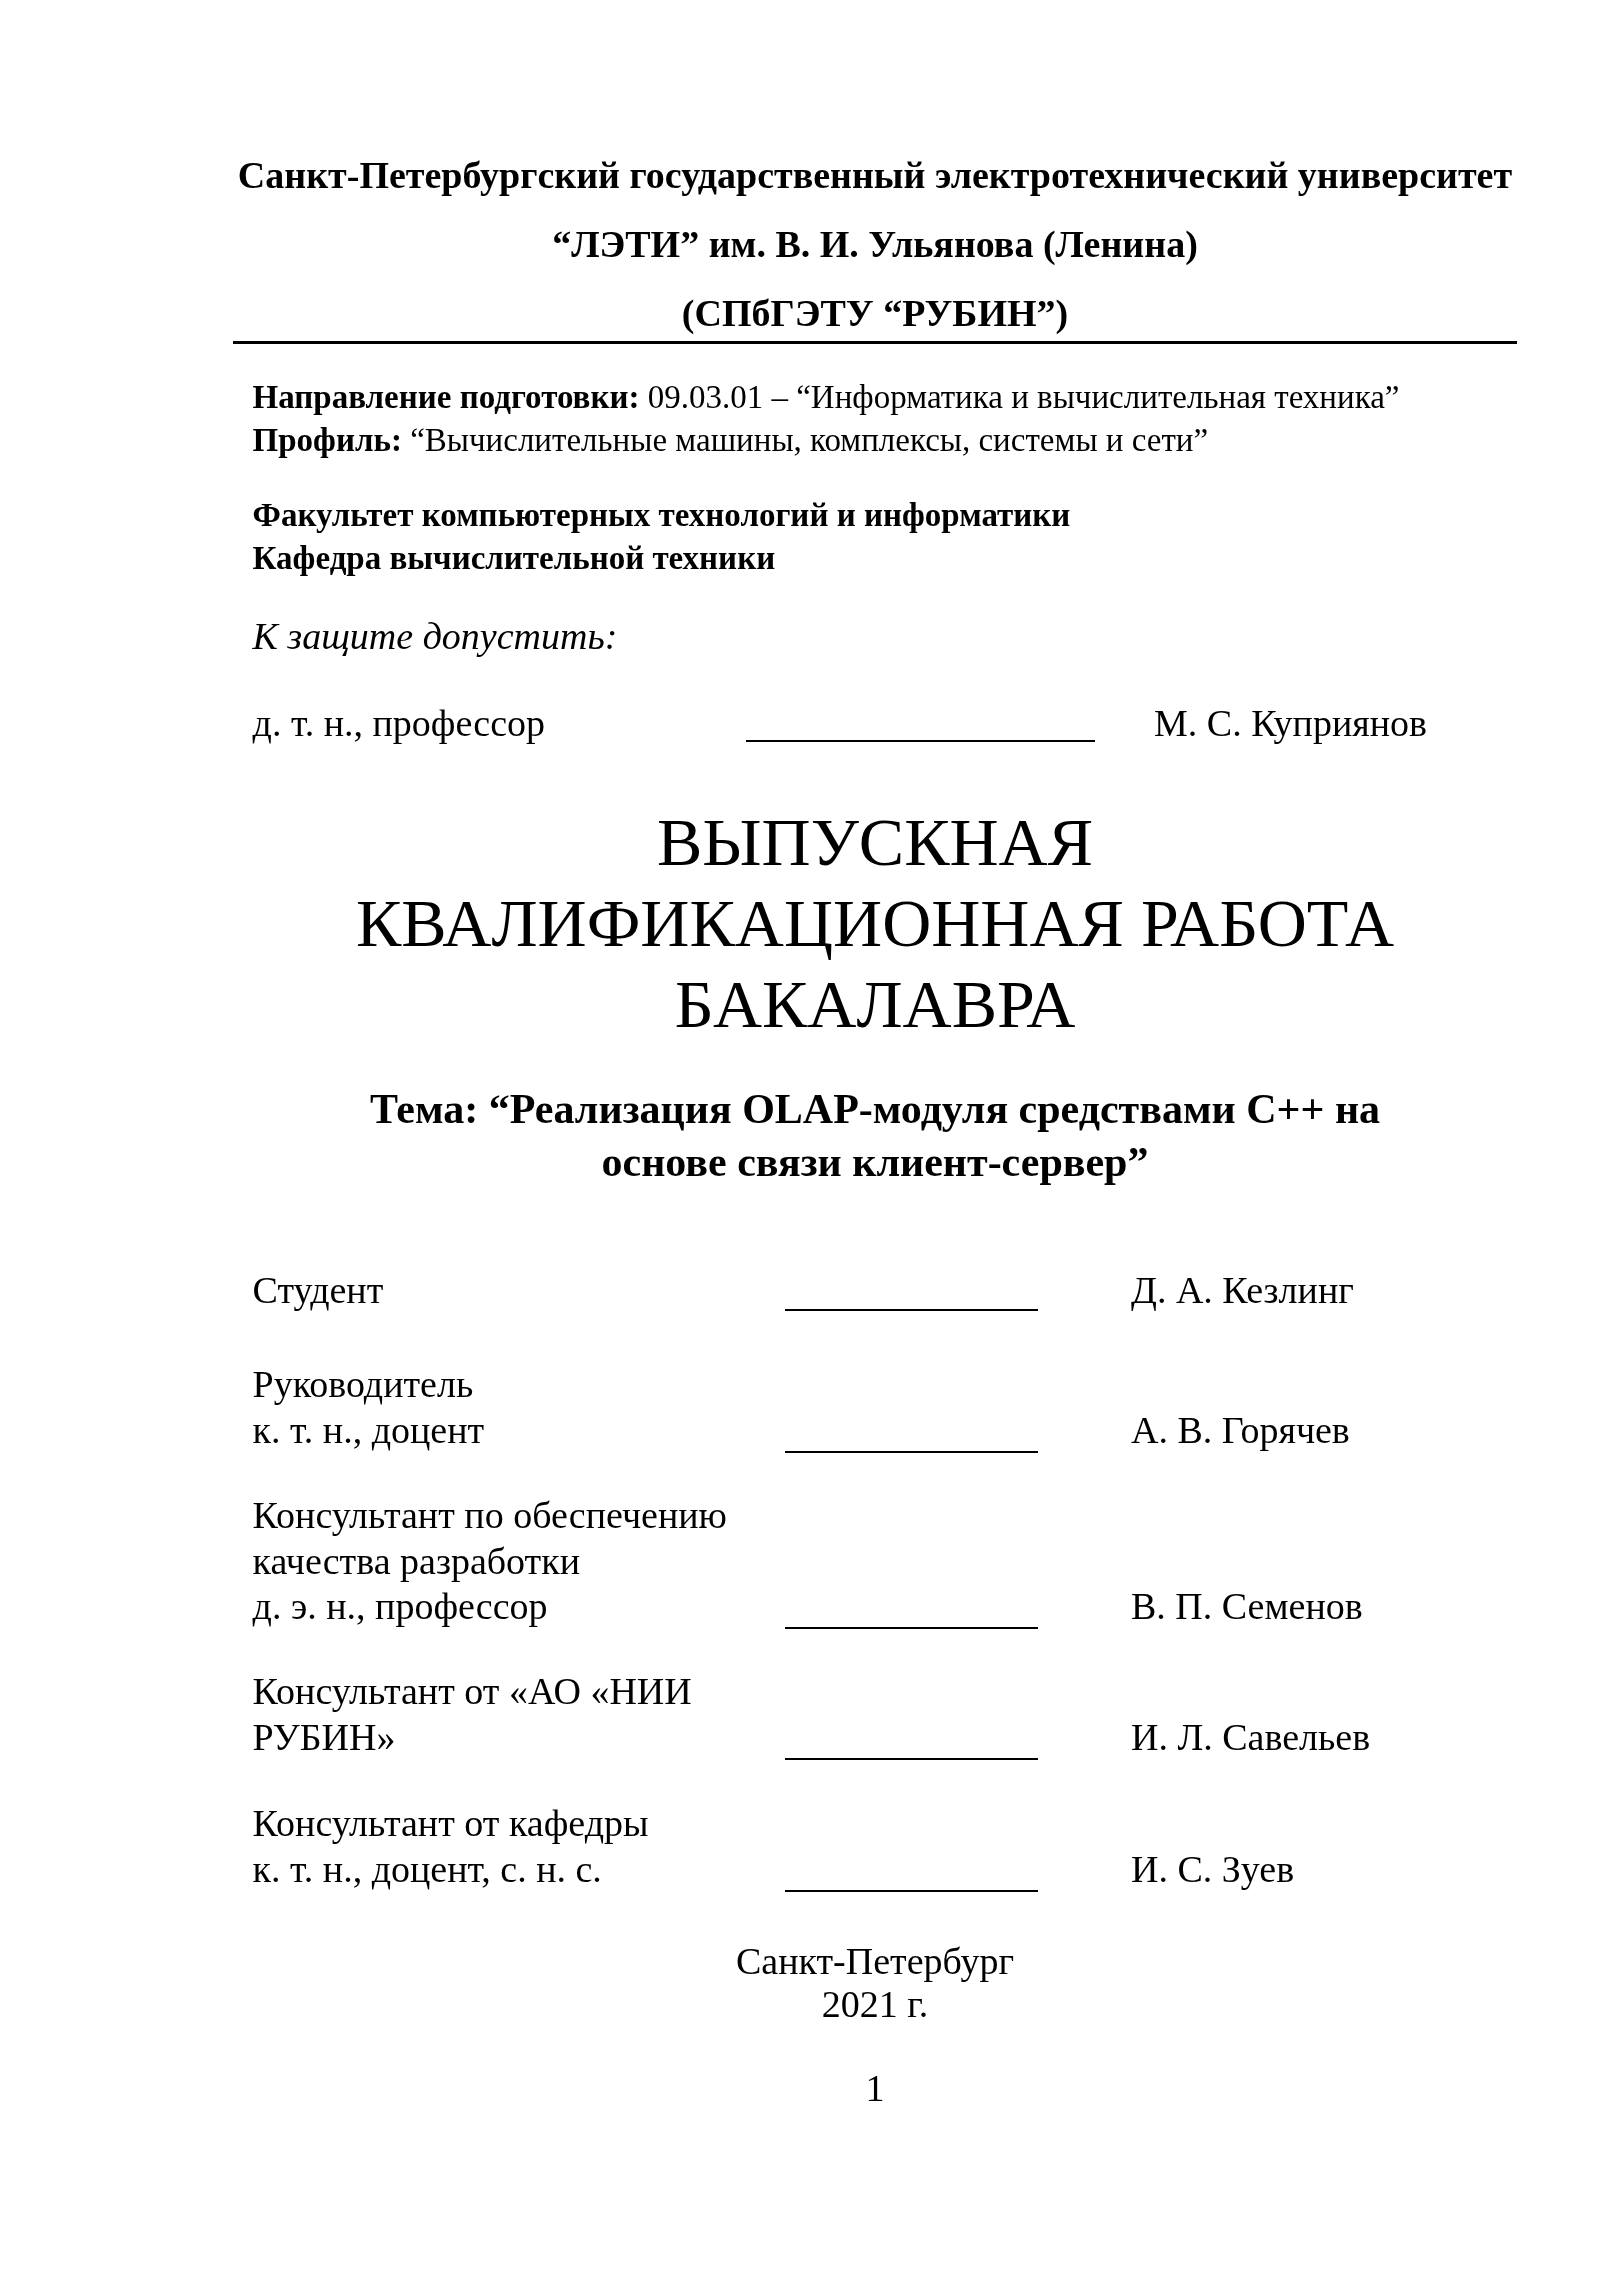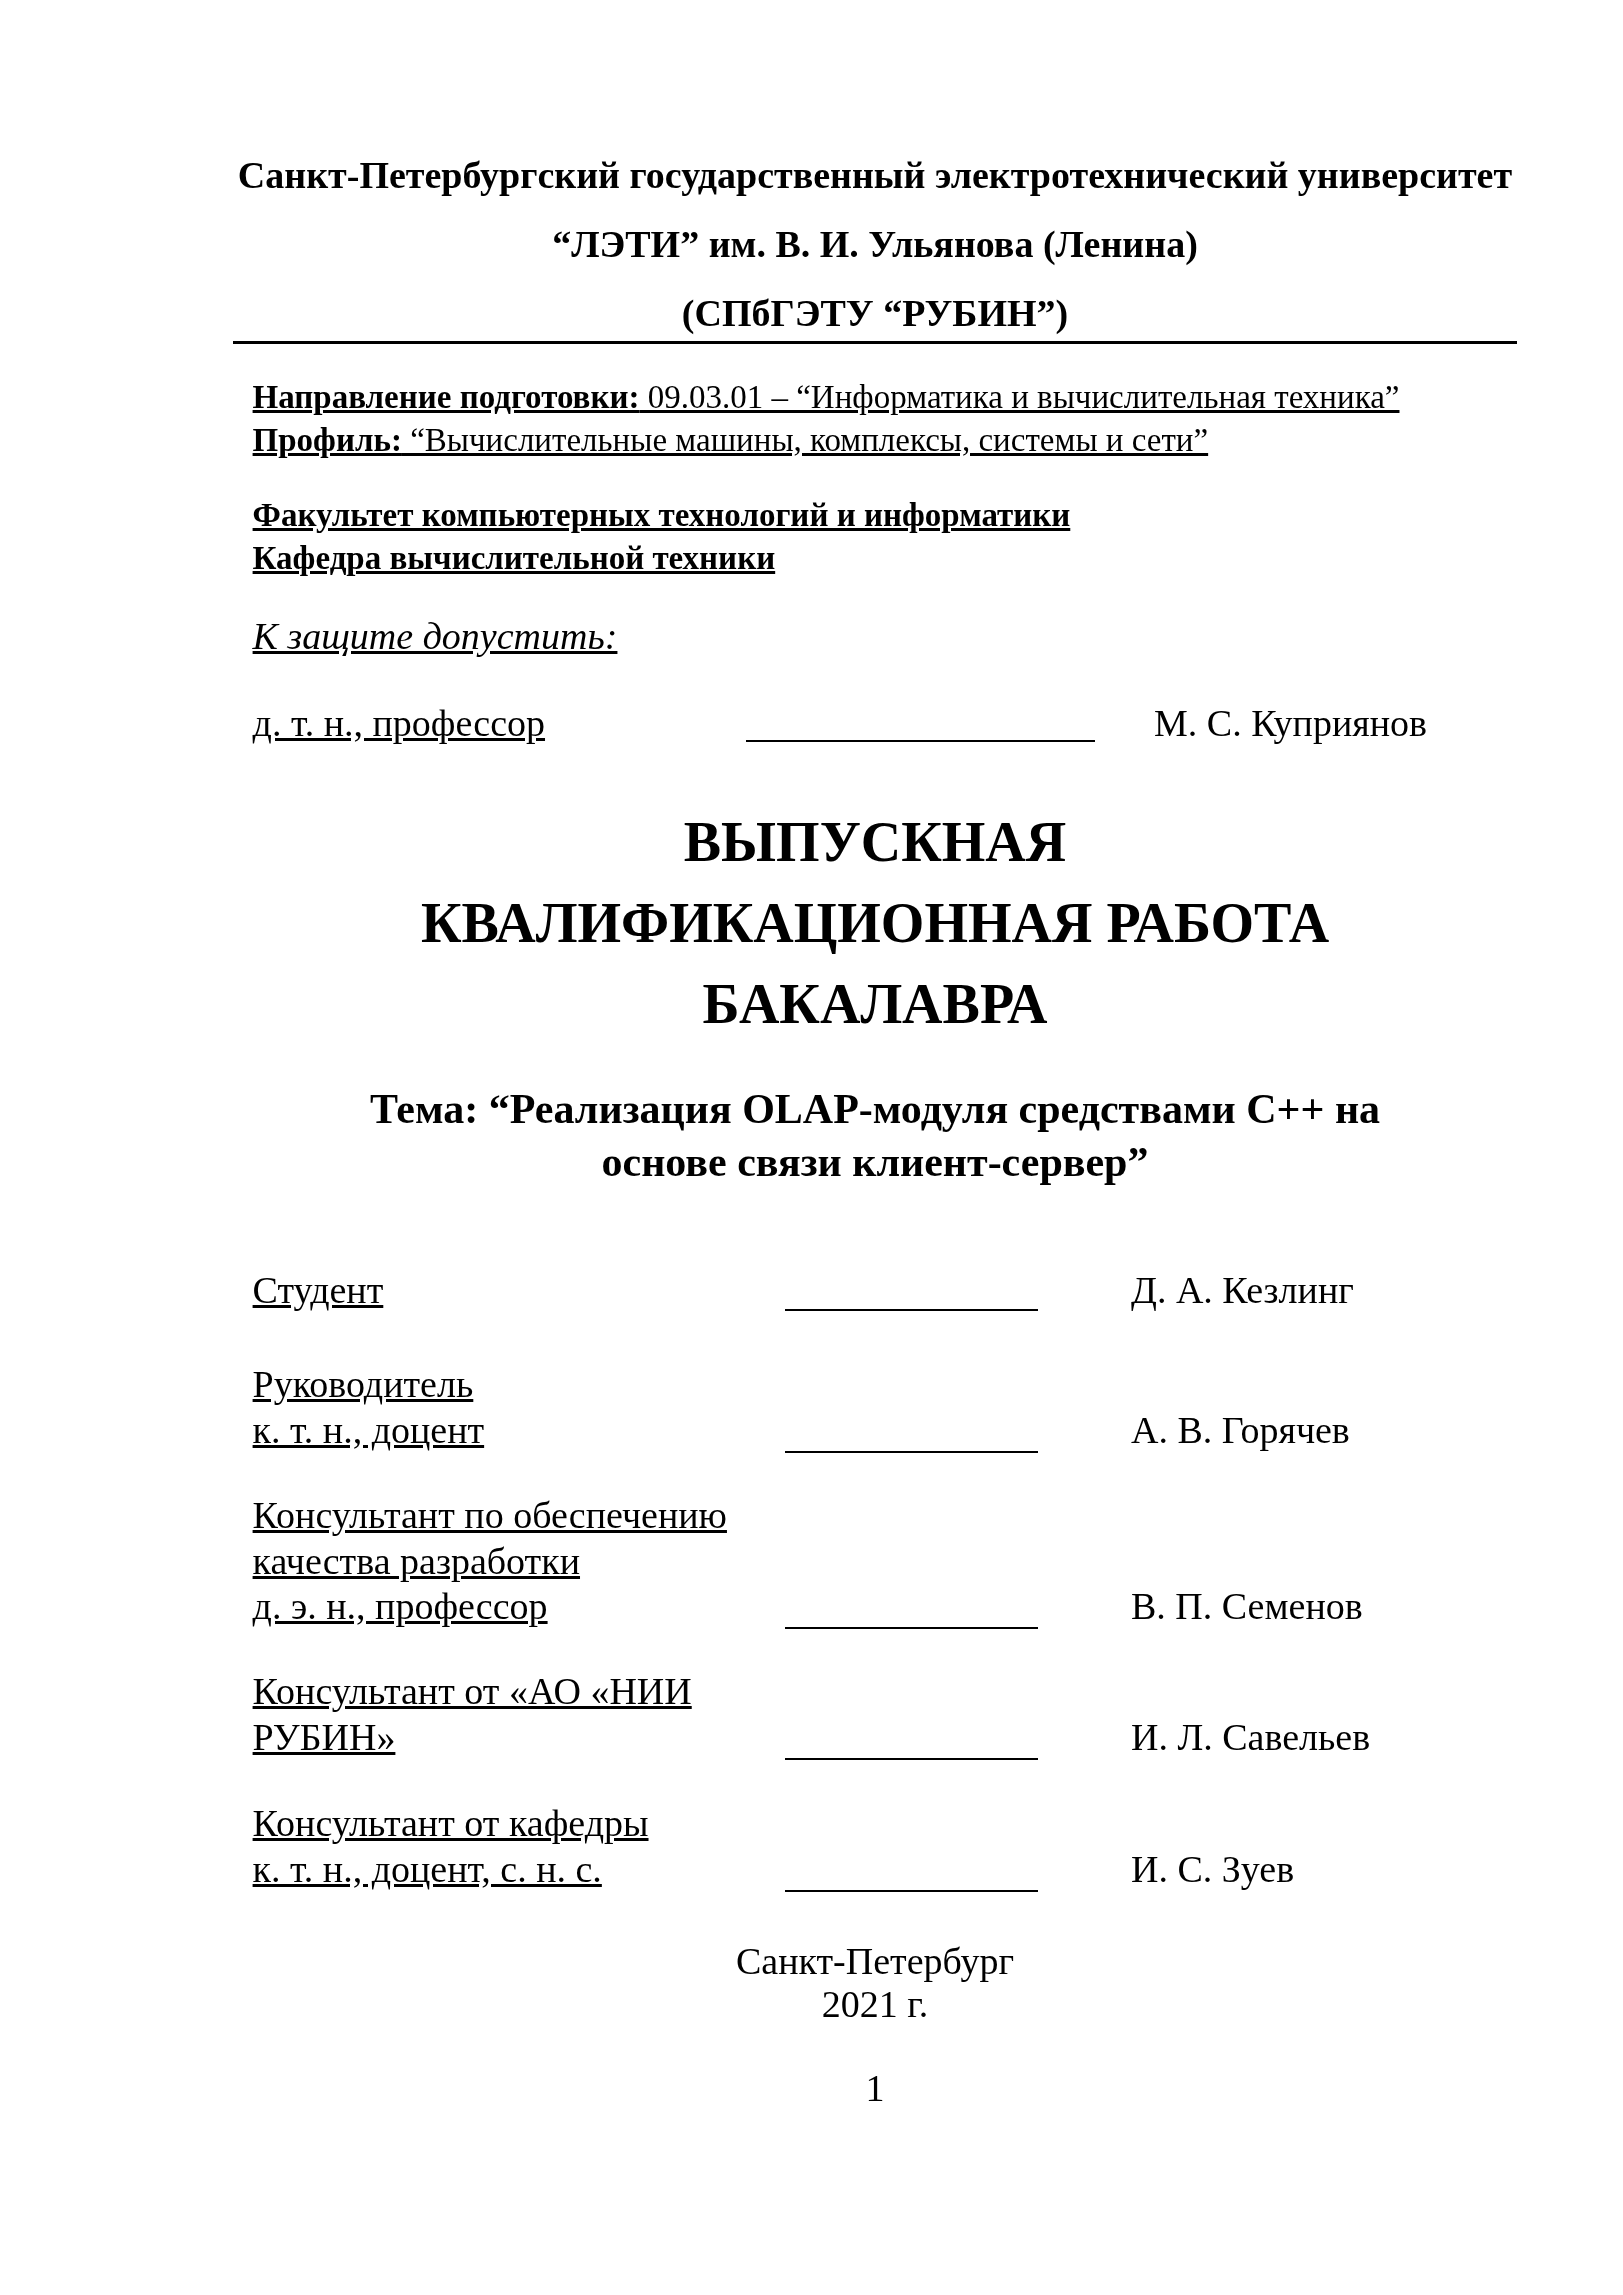--- a/index.html
+++ b/index.html
@@ -23,21 +23,21 @@
     top: 0;
     width: 1284px;
     height: 100%;
   }
   .abs { position: absolute; }
   .center {
     left: 0;
     width: 1284px;
     text-align: center;
   }
-  .left-col { left: 19.6px; text-decoration: underline; }
+  .left-col { left: 19.6px; }
   .hdr {
     font-size: 38px;
     line-height: 47px;
     font-weight: bold;
     white-space: nowrap;
   }
   .rule {
     left: 0;
     top: 341px;
     width: 1284px;
@@ -49,23 +49,23 @@
     white-space: nowrap;
   }
   .body-txt {
     font-size: 38px;
     line-height: 46px;
     white-space: nowrap;
   }
   .b { font-weight: bold; }
   .i { font-style: italic; }
   .doc-title {
-    font-size: 56px;
+    font-size: 68px;
     line-height: 81px;
-    font-weight: bold;
+    font-weight: normal;
     white-space: nowrap;
   }
   .topic {
     font-size: 42px;
     line-height: 53px;
     font-weight: bold;
     white-space: nowrap;
   }
   .sig-line {
     border-top: 2.4px solid #000000;

